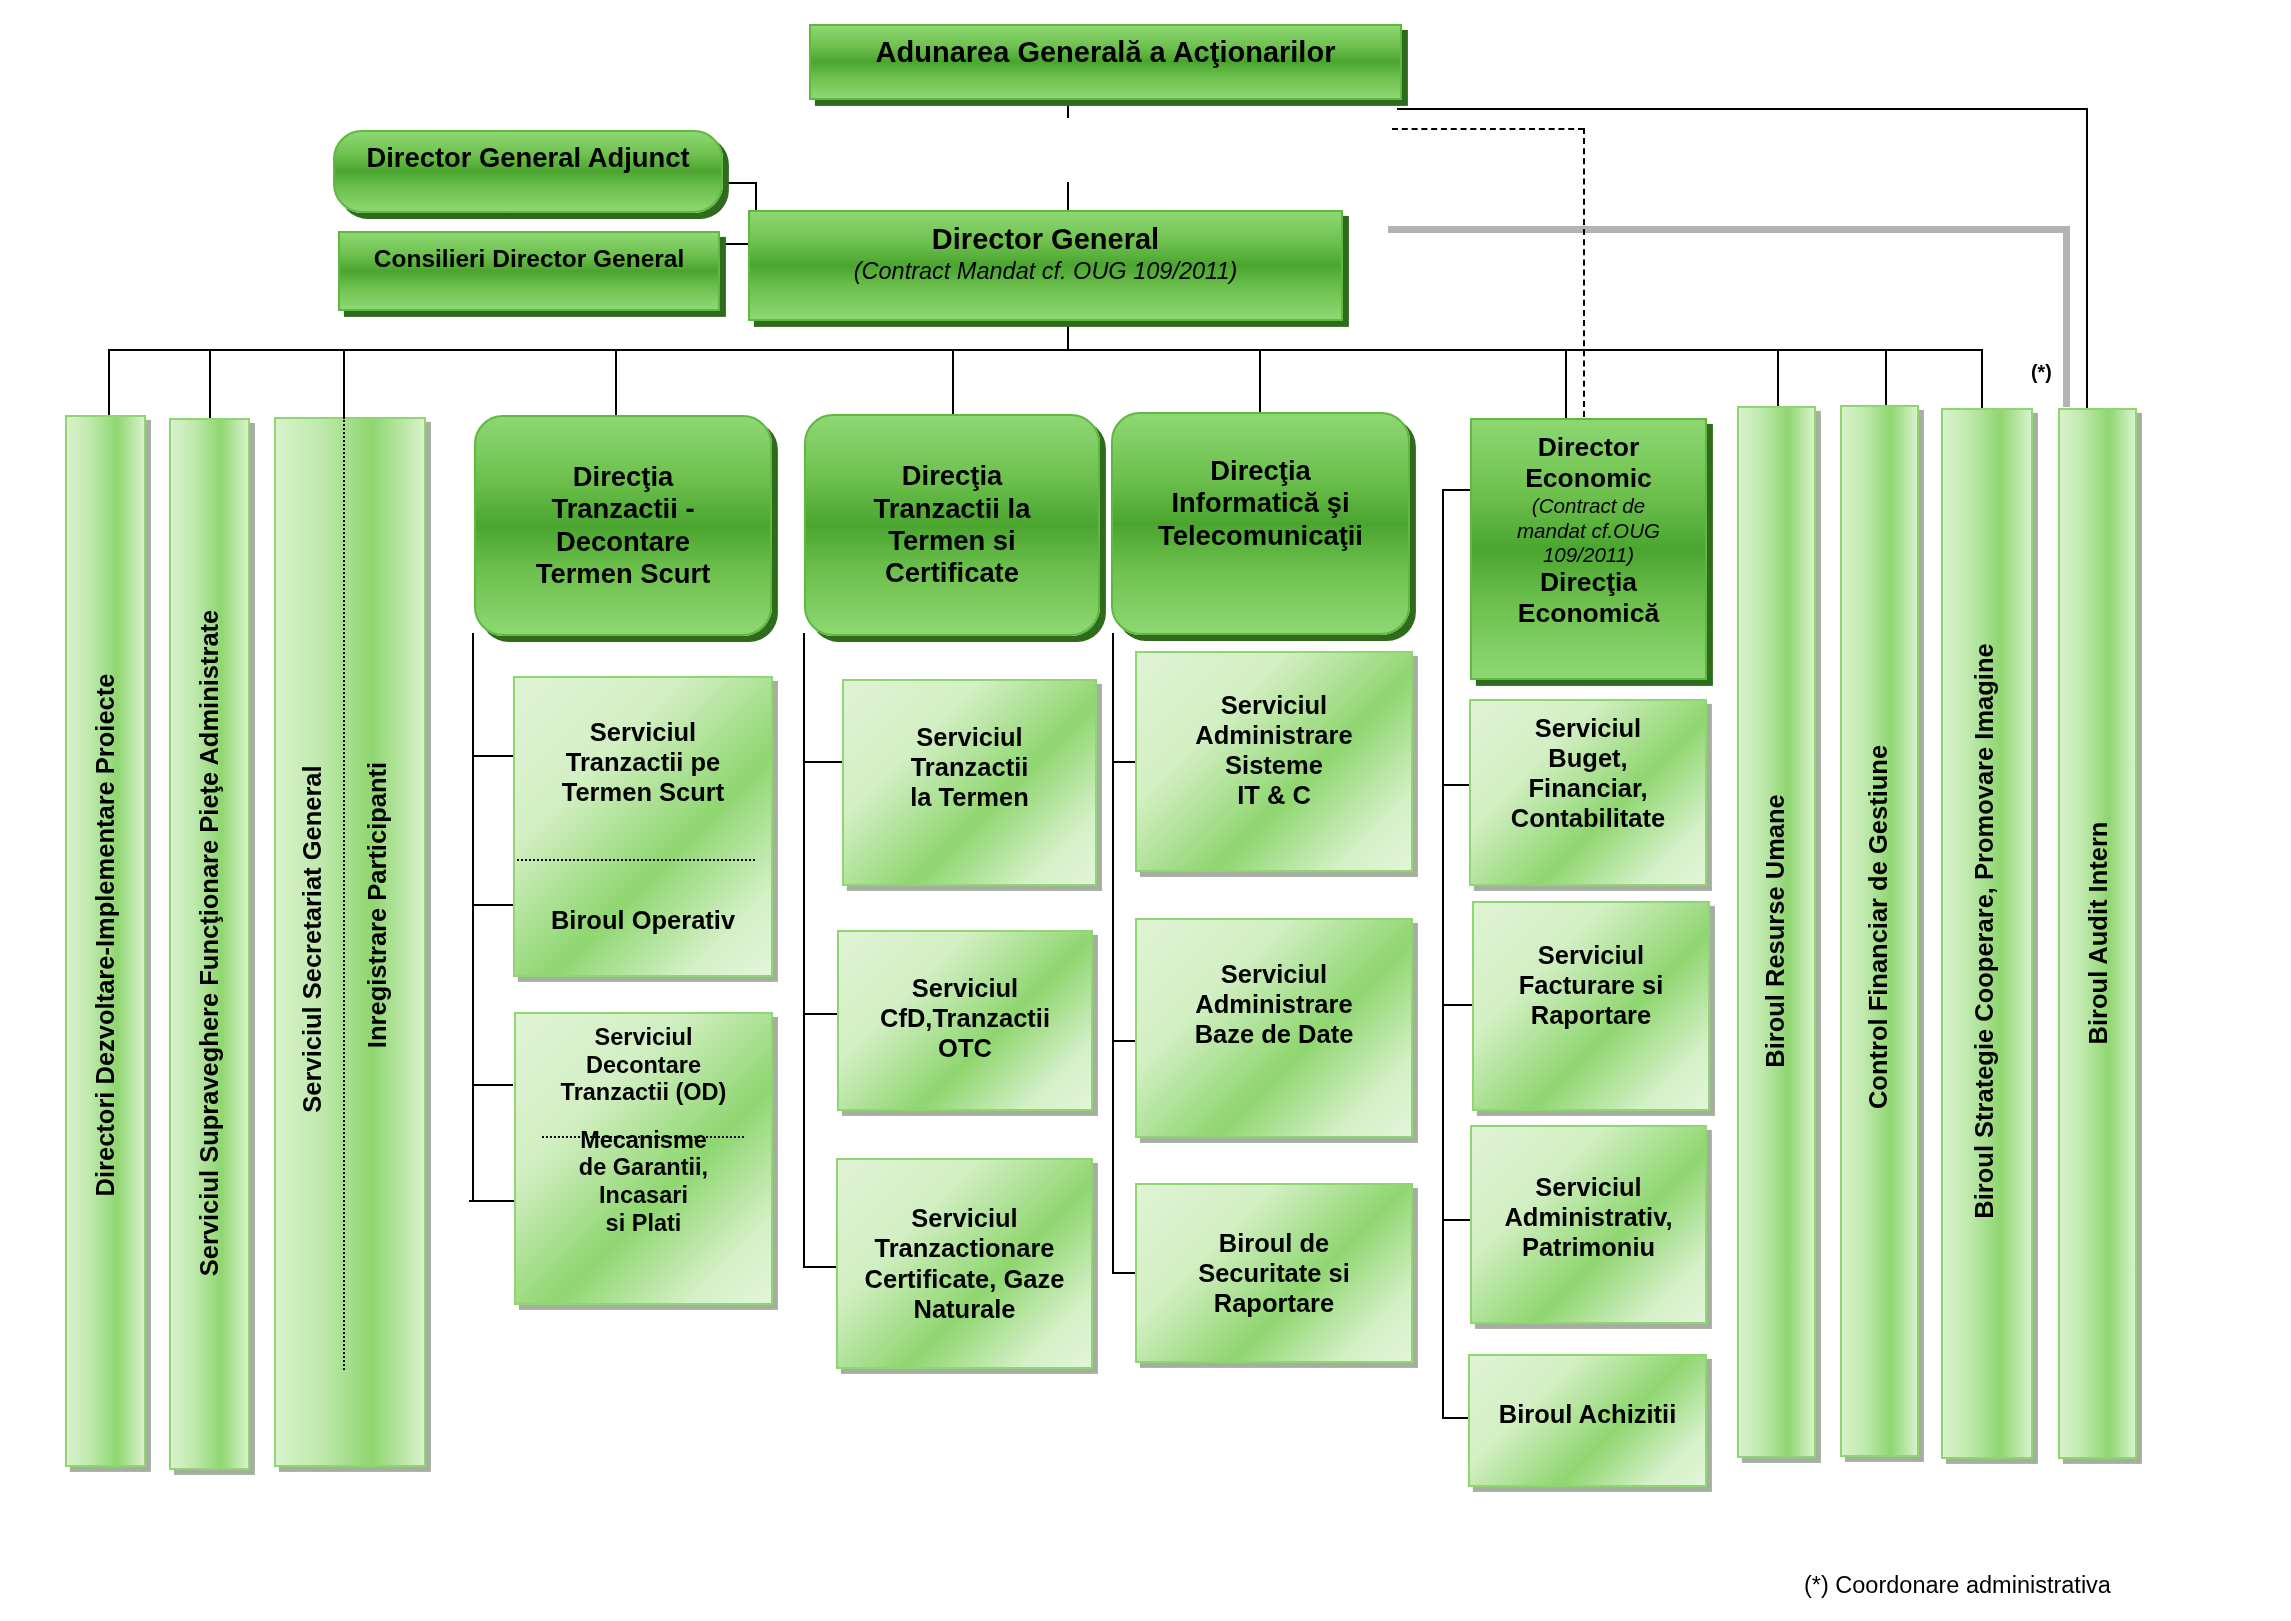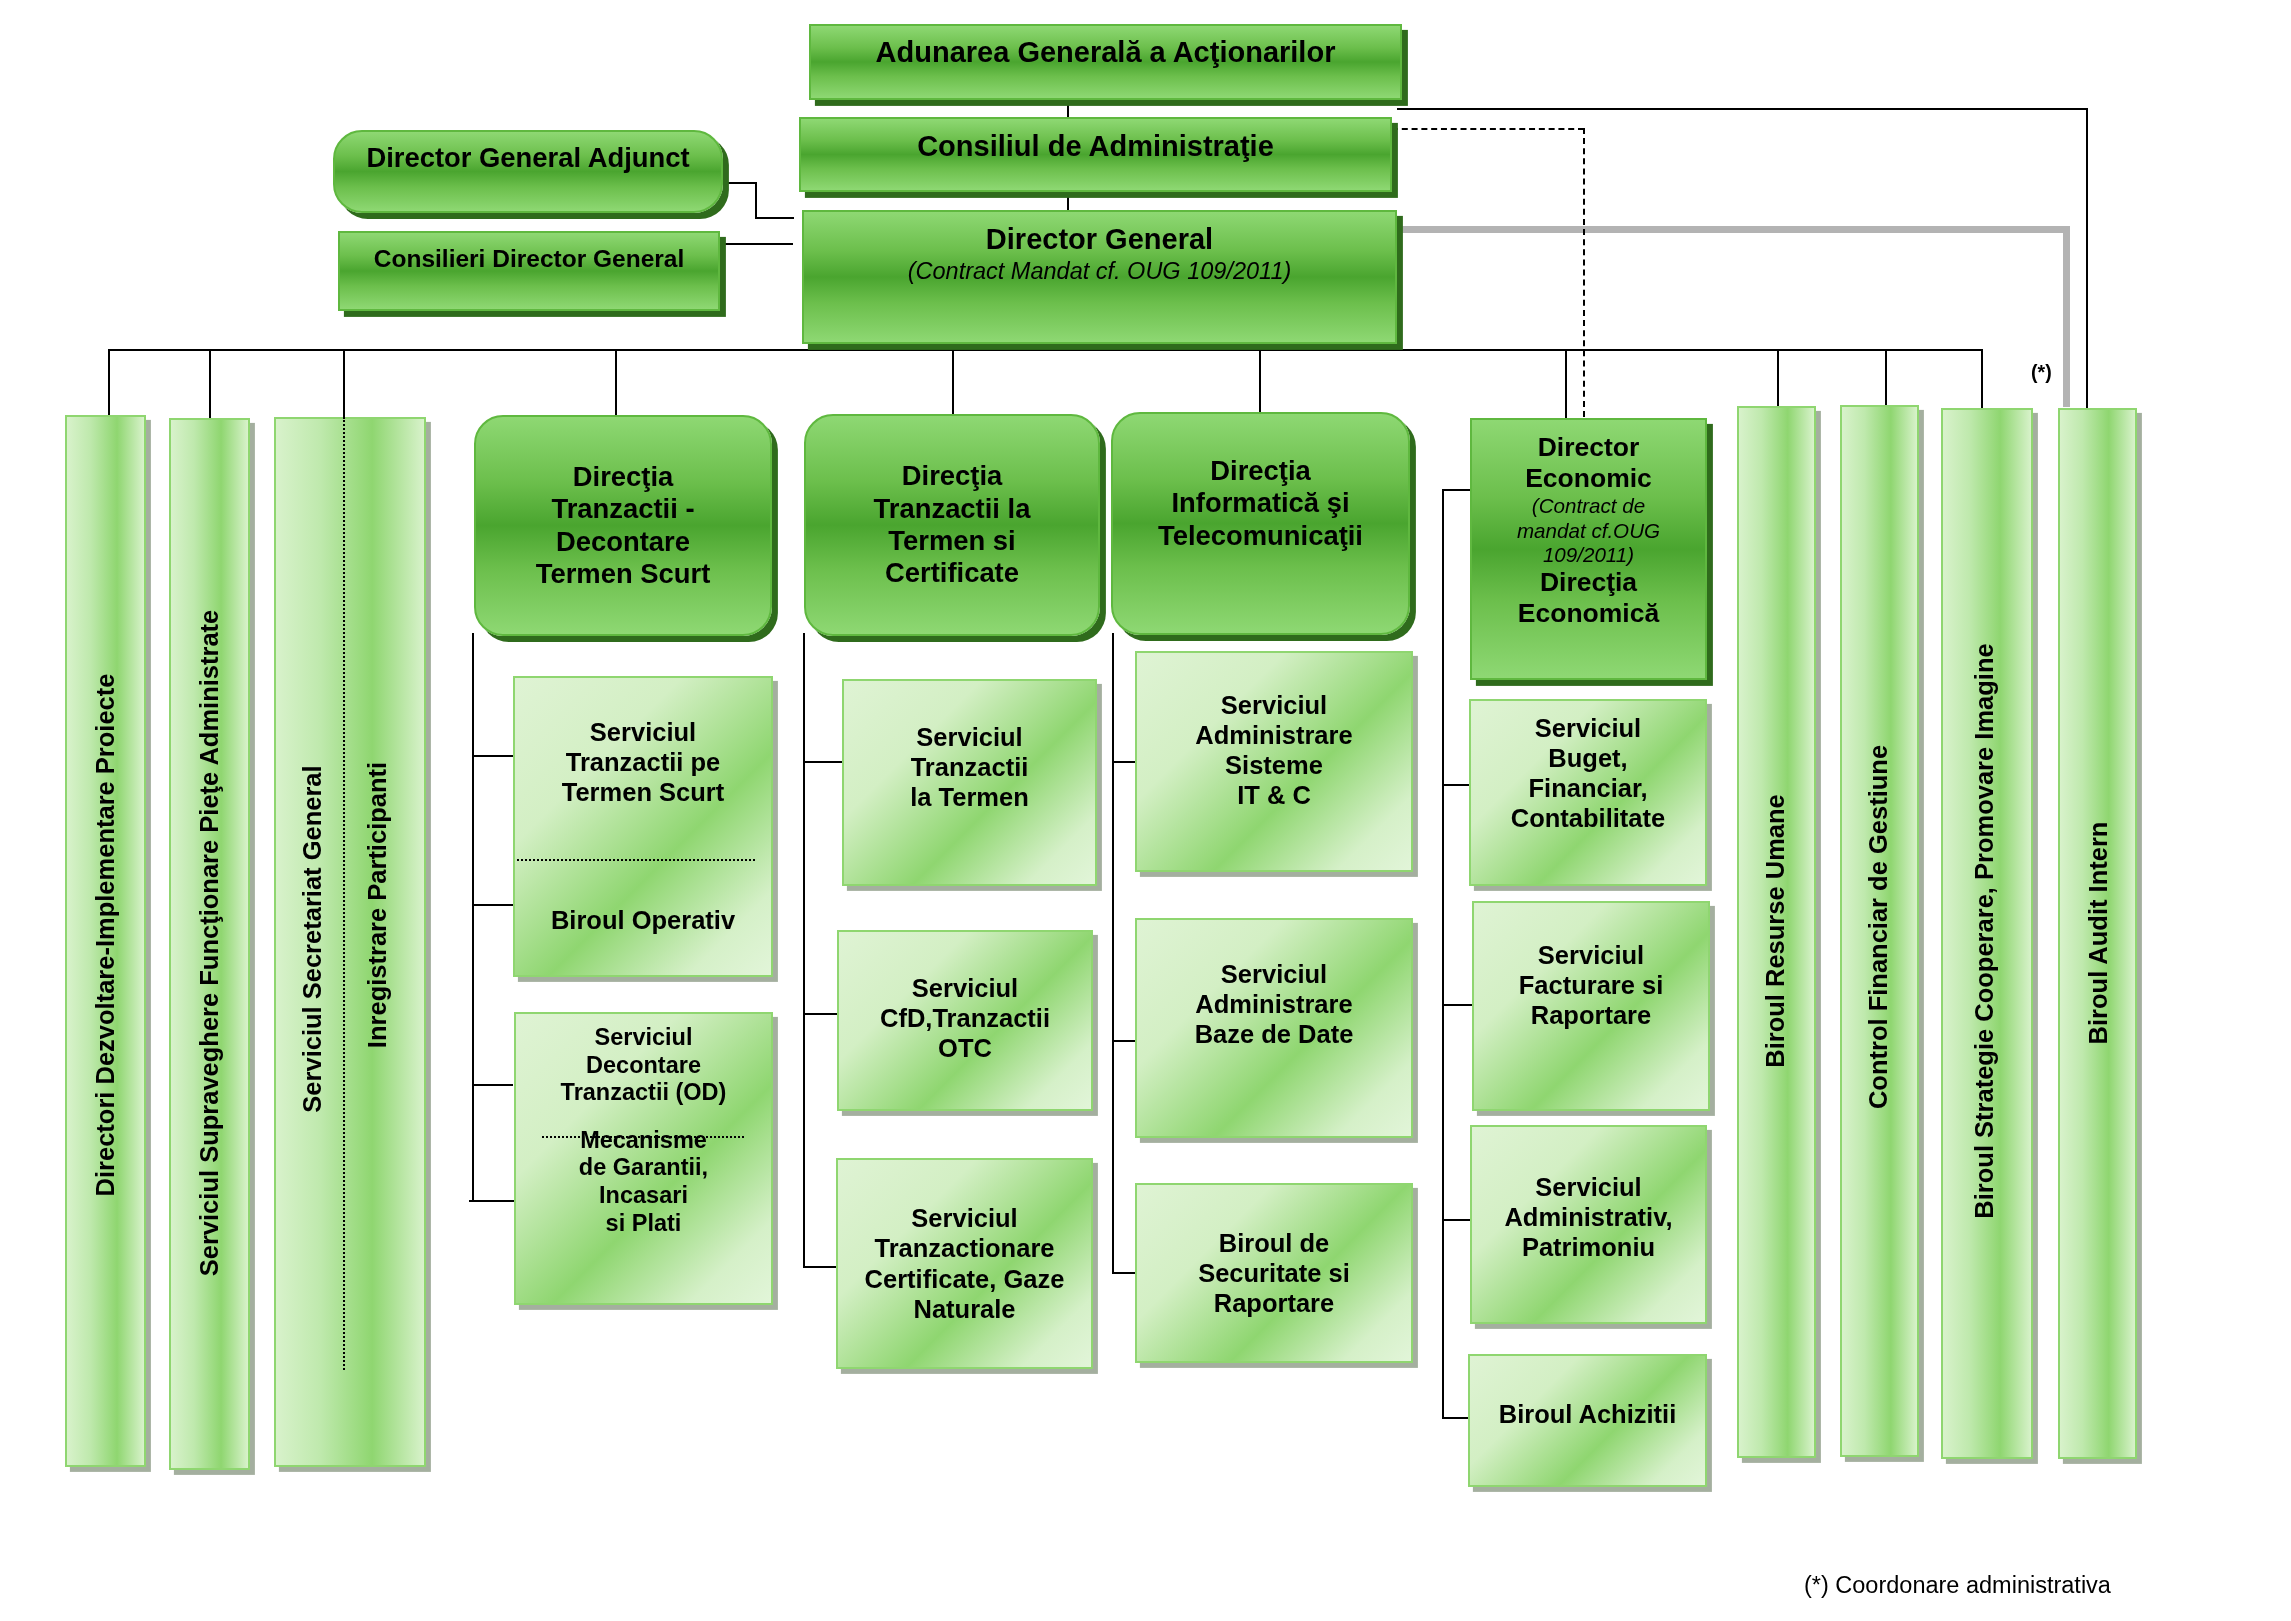--- a/index.html
+++ b/index.html
@@ -88,30 +88,27 @@
   <div class="ln vl" style="left:1442px;top:489px;height:929px;"></div>
   <div class="ln hl" style="left:1442px;top:489px;width:29px;"></div>
   <div class="ln hl" style="left:1442px;top:784px;width:28px;"></div>
   <div class="ln hl" style="left:1442px;top:1004px;width:31px;"></div>
   <div class="ln hl" style="left:1442px;top:1219px;width:29px;"></div>
   <div class="ln hl" style="left:1442px;top:1417px;width:27.4px;"></div>
 
   <div class="box dark t-top" style="left:809px;top:23.5px;width:593px;height:76px;justify-content:flex-start;padding-top:9.8px;">
     <span>Adunarea Generală a Acţionarilor</span>
   </div>
-  <div class="box dark t-top" style="left:799px;top:117px;width:593px;height:75px;justify-content:flex-start;padding-top:9.8px;">
-    <span>Consiliul de Administraţie</span>
-  </div>
   <div class="box dark t-mid" style="left:333px;top:130px;width:390px;height:83px;justify-content:flex-start;padding-top:9.8px;">
     <span>Director General Adjunct</span>
   </div>
   <div class="box dark t-sm" style="left:338px;top:231px;width:382px;height:80px;justify-content:flex-start;padding-top:11.8px;">
     <span>Consilieri Director General</span>
   </div>
-  <div class="box dark" style="left:802px;top:210px;width:595px;height:134px;justify-content:flex-start;padding-top:9.8px;">
+  <div class="box dark" style="left:748px;top:210px;width:595px;height:111px;justify-content:flex-start;padding-top:9.8px;">
     <span style="font-size:29px;">Director General</span>
     <span class="it" style="font-size:23.5px;margin-top:2px;">(Contract Mandat cf. OUG 109/2011)</span>
   </div>
 
   <div class="box lightv" style="left:65px;top:415px;width:81px;height:1052px;"></div>
   <span class="vtext" style="left:105px;top:935px;">Directori Dezvoltare-Implementare Proiecte</span>
 
   <div class="box lightv" style="left:169px;top:418px;width:81px;height:1052px;"></div>
   <span class="vtext" style="left:209px;top:943px;">Serviciul Supraveghere Funcţionare Pieţe Administrate</span>
 

